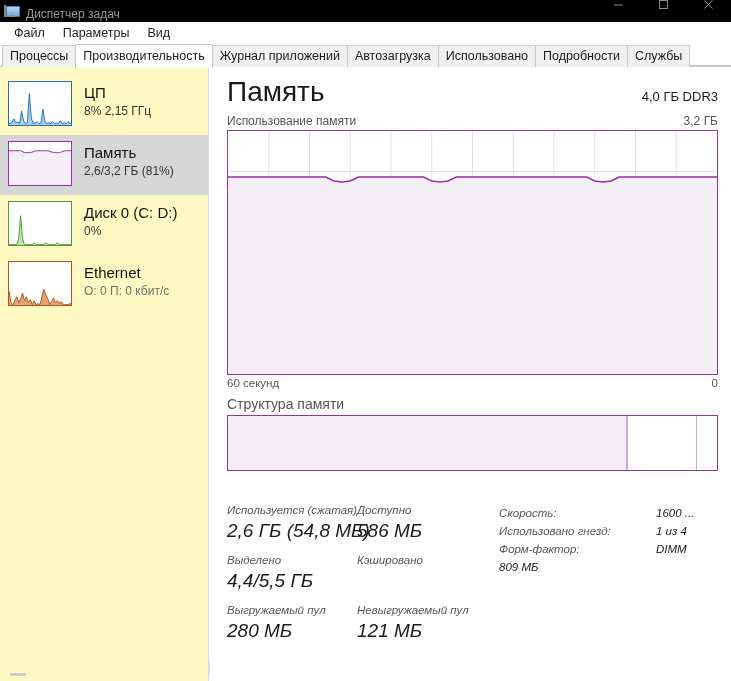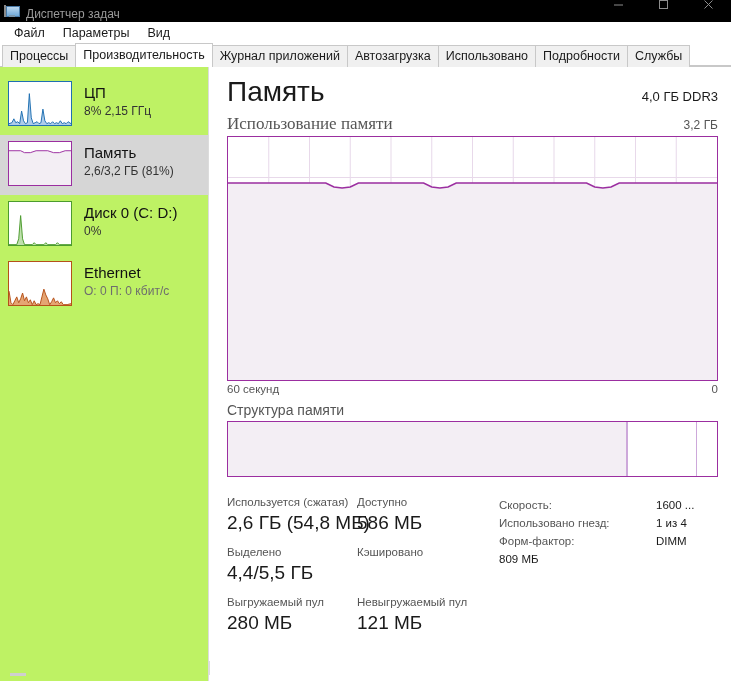--- a/index.html
+++ b/index.html
@@ -88,21 +88,21 @@
     font-size: 12.5px;
     color: #1a1a1a;
     padding: 2px 9px;
     white-space: nowrap;
   }
 
   
   .tabstrip {
     height: 23px;
     display: flex;
-    align-items: center;
+    align-items: flex-start;
     padding-left: 2px;
     border-bottom: 1px solid #c8c8c8;
     background: #ffffff;
     box-sizing: border-box;
   }
   .tab {
     font-size: 12.5px;
     color: #1a1a1a;
     padding: 3px 7px 4px 7px;
     background: #f0f0f0;
@@ -133,21 +133,21 @@
   .content {
     display: flex;
     height: 614px;
     background: #ffffff;
   }
   .sidebar {
     width: 209px;
     border-right: 1px solid #dcdcdc;
     box-sizing: border-box;
     padding-top: 8px;
-    background: #bef264;
+    background: #fef9c3;
   }
   .side-item {
     display: flex;
     align-items: flex-start;
     padding: 6px 4px 6px 8px;
     height: 48px;
     box-sizing: content-box;
   }
   .side-item.selected {
     background: #d6d6d6;
@@ -207,23 +207,22 @@
     color: #1a1a1a;
   }
   .chart-head {
     display: flex;
     justify-content: space-between;
     align-items: baseline;
     margin-top: 5px;
     margin-bottom: 2px;
   }
   .chart-head .lbl {
-    font-size: 17px;
+    font-size: 12px;
     color: #555555;
-    font-family: Liberation Serif, serif;
   }
   .chart-head .rgt {
     font-size: 12px;
     color: #555555;
   }
 
   .graph {
     height: 245px;
     border: 1px solid #9b2ea0;
     box-sizing: border-box;
@@ -268,21 +267,22 @@
     background: #ffffff;
     border-right: 1px solid #cda8da;
   }
   .comp-seg.standby {
     background: #ffffff;
   }
 
   
   .stats {
     display: flex;
-    margin-top: 18px;
+    margin-top: 32px;
+    font-style: italic;
   }
   .stats-left {
     width: 258px;
     flex: none;
   }
   .stat-row {
     display: flex;
     margin-bottom: 9px;
   }
   .stat-block { }

